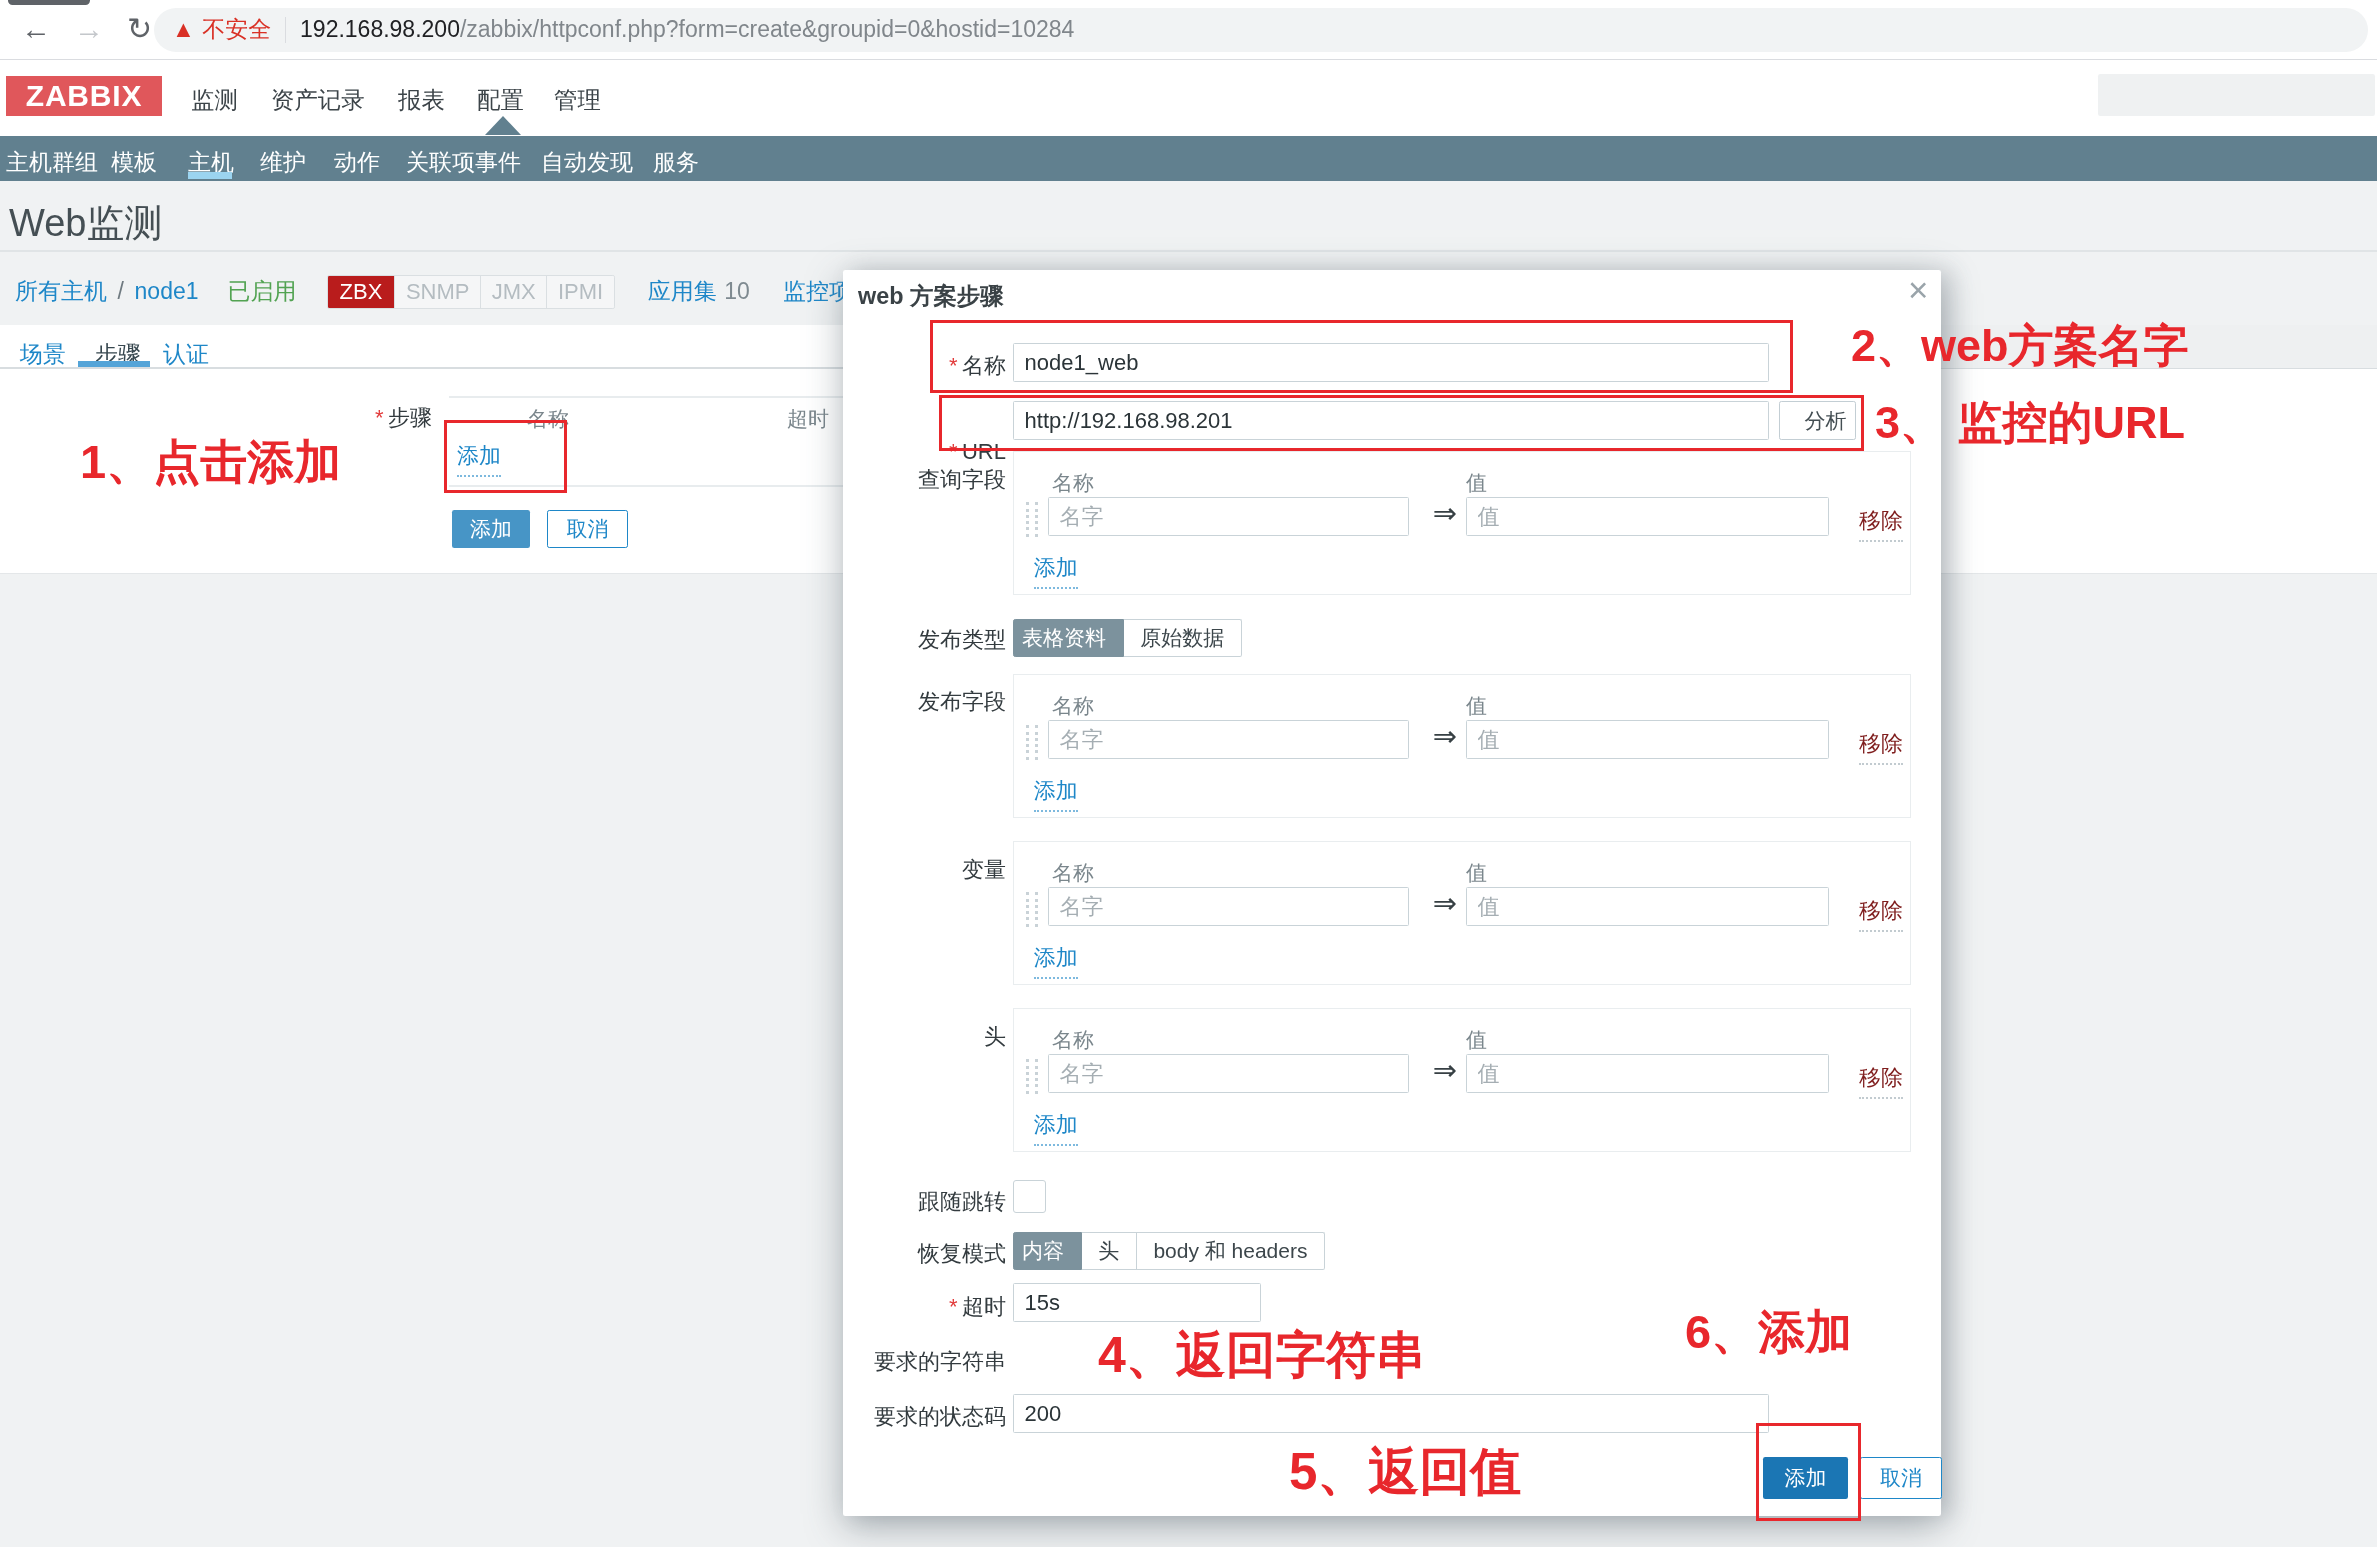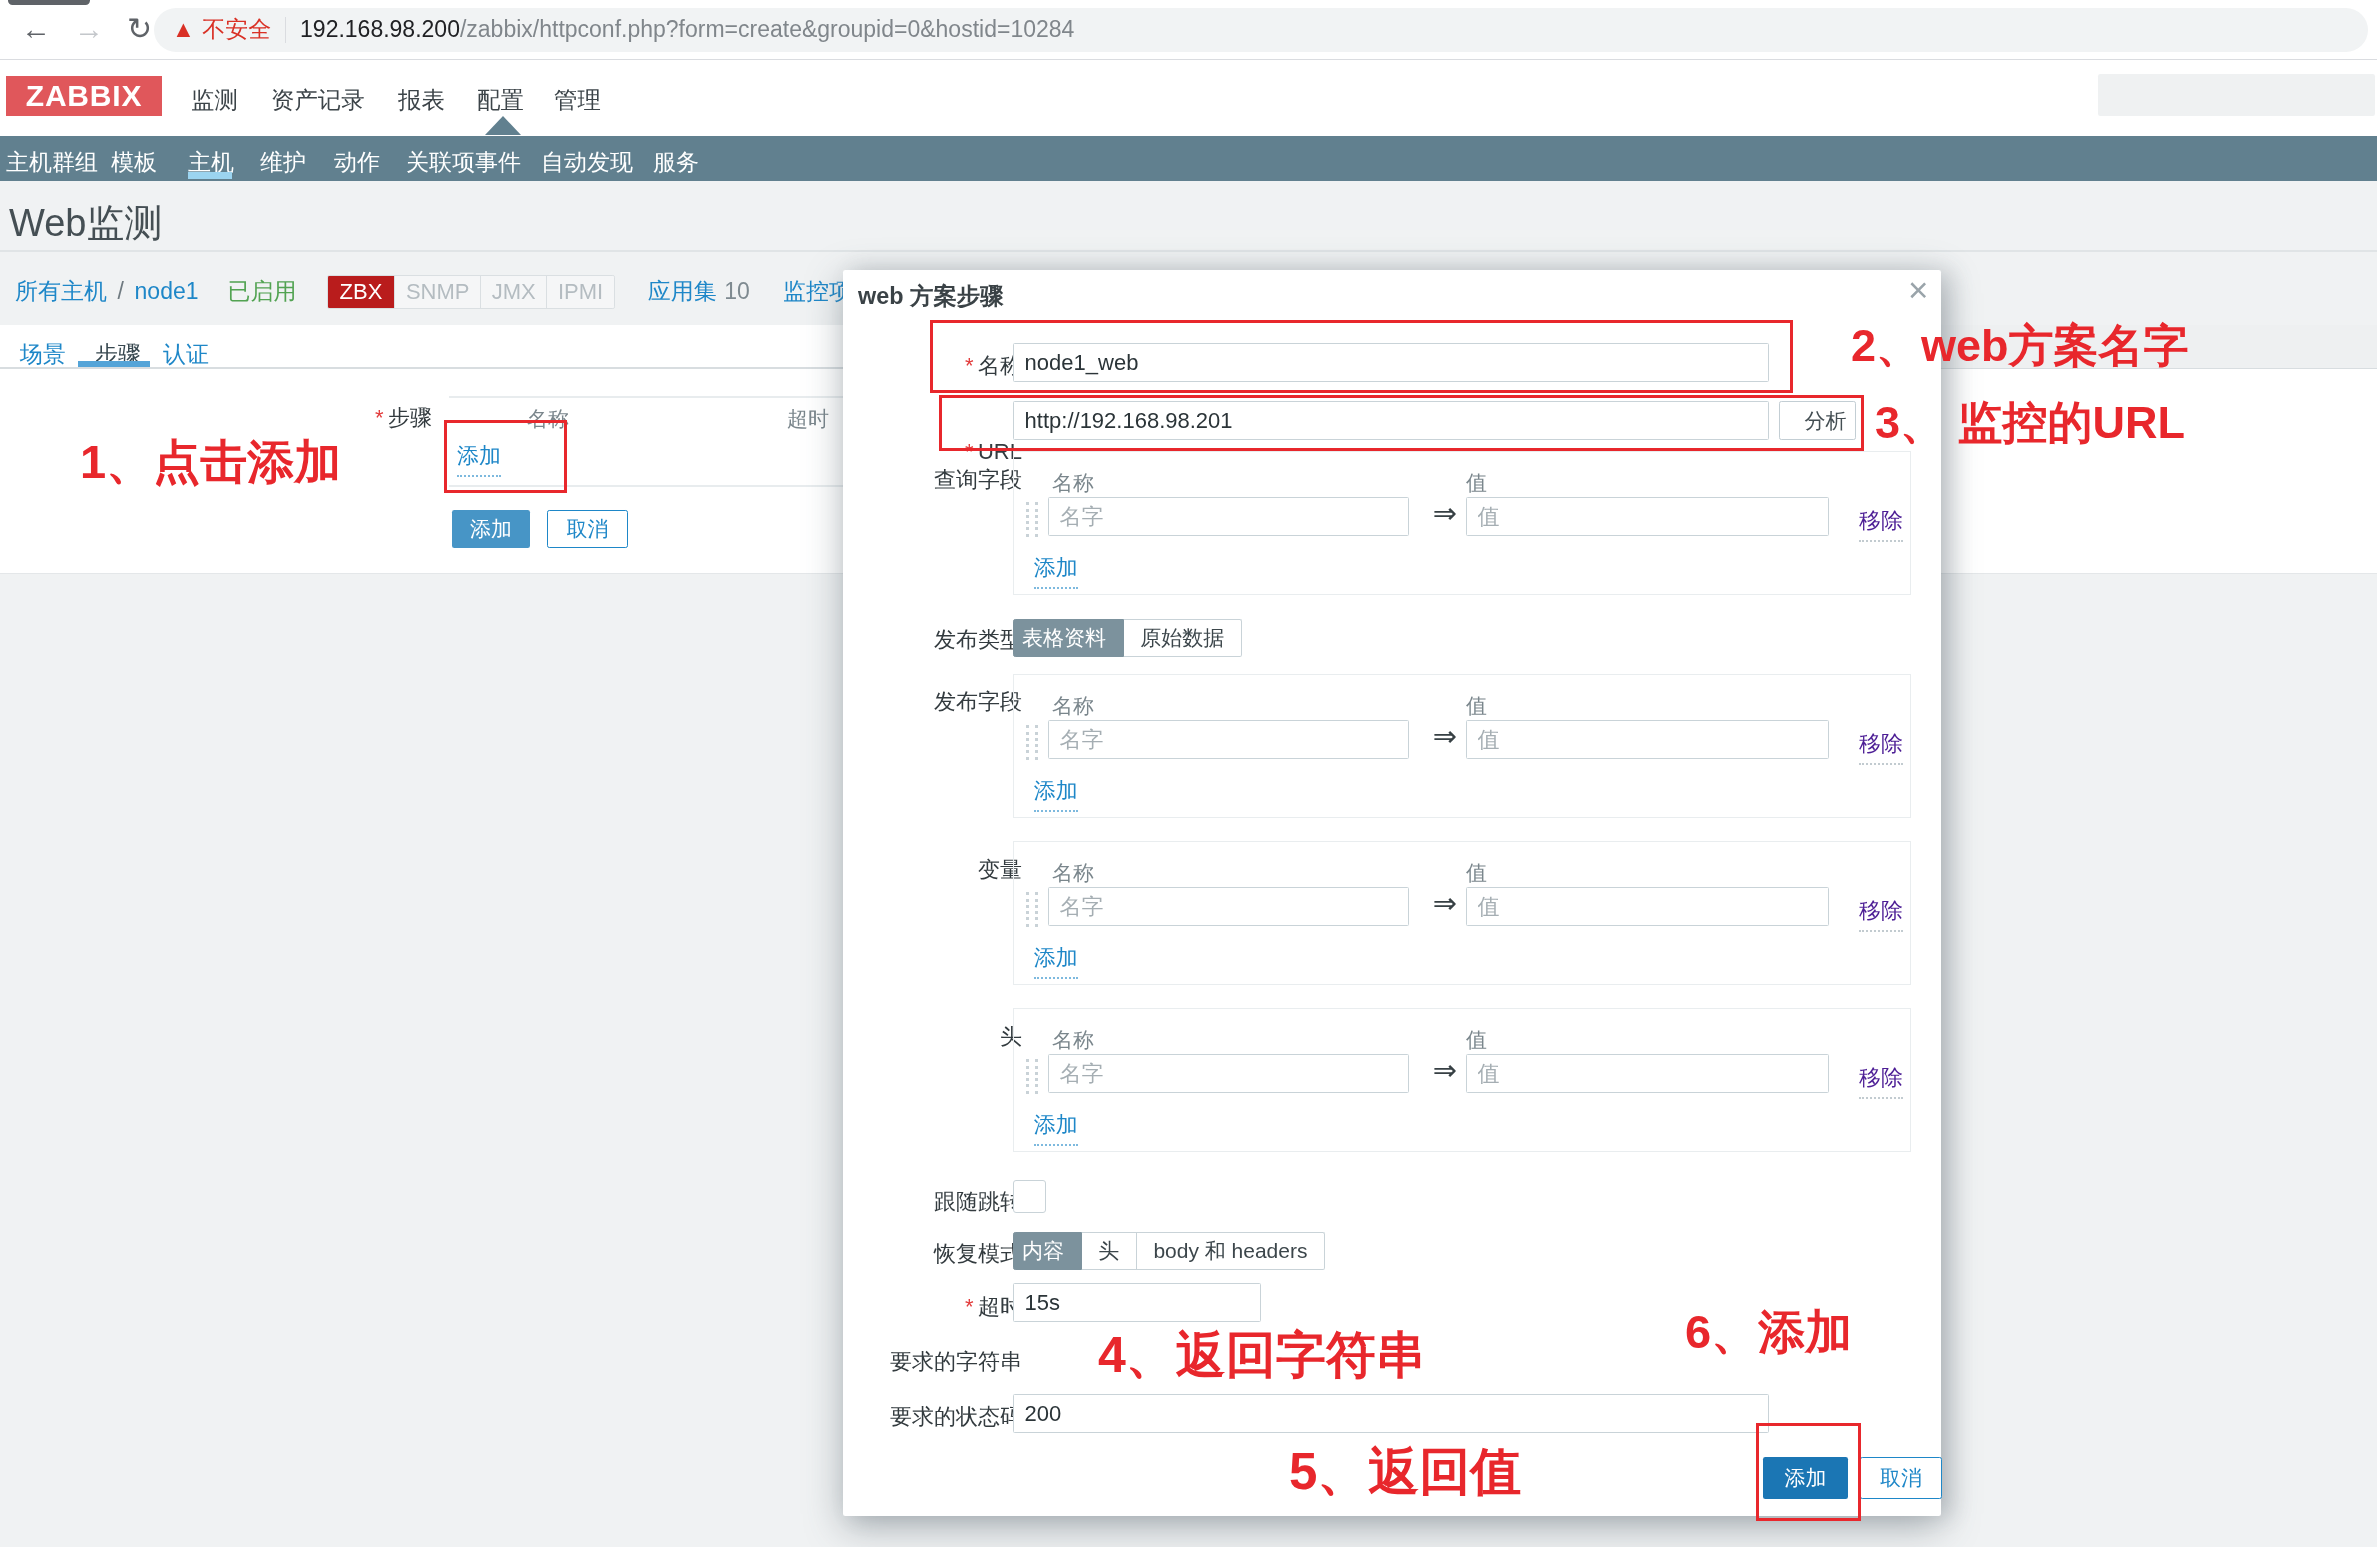--- a/index.html
+++ b/index.html
@@ -48,30 +48,30 @@
   .tab{top:13.6px;font-size:23px;color:#1e87c8;}
   .tab.active{color:#37474f;}
   .tab-underline{left:78px;top:36px;width:72px;height:7.6px;background:#54a4d8;}
   .tabs-divider{left:0;top:42px;width:2377px;height:1.5px;background:#d8dde0;}
   .right-gray{left:1941px;top:325px;width:436px;height:43px;background:#eef0f1;}
   .step-lbl{left:287px;top:78px;width:145px;text-align:right;font-size:22px;color:#333b3f;}
   .req{color:#e23b3b;margin-right:4.5px;}
   .tline{left:449px;height:1.5px;background:#e8ecee;width:401px;}
   .col-hdr{top:80px;font-size:21px;color:#7a868c;}
   .link-add{color:#1e87c8;border-bottom:2.3px dotted #7db9de;padding-bottom:3.8px;font-size:22px;cursor:pointer;}
-  .link-remove{color:#4c1d95;border-bottom:2.3px dotted #c2cbd0;padding-bottom:3.8px;font-size:22px;}
+  .link-remove{color:#7f1d1d;border-bottom:2.3px dotted #c2cbd0;padding-bottom:3.8px;font-size:22px;}
   .btn{display:flex;align-items:center;justify-content:center;font-size:21px;border-radius:2.3px;box-sizing:border-box;}
   .btn-primary{background:#4795c6;color:#fff;}
   .btn-secondary{background:#fff;border:1.5px solid #1e87c8;color:#1e87c8;}
   
   .modal{left:843px;top:270px;width:1098px;height:1246px;background:#fff;border-radius:2.3px;
     box-shadow:0 10.6px 38px rgba(70,85,95,.4),10.6px 0 21px rgba(70,85,95,.18);}
   .m-title{left:15px;top:9.8px;font-size:23.4px;font-weight:bold;color:#3a4246;}
   .m-close{left:1065px;top:1.5px;font-size:35px;color:#9aa4aa;line-height:35px;}
-  .m-lbl{left:16px;width:163px;text-align:right;font-size:22px;color:#333b3f;white-space:nowrap;}
+  .m-lbl{left:0;width:163px;text-align:right;font-size:22px;color:#333b3f;white-space:nowrap;}
   .inp{position:absolute;border:1.5px solid #c9d3d8;height:39px;font-size:22px;color:#2b3438;padding:0 10.6px;box-sizing:border-box;background:#fff;font-family:inherit;border-radius:1.5px;}
   .inp::placeholder{color:#a5aeb3;}
   .sec-box{position:absolute;left:170px;width:898px;height:144px;border:1.5px solid #e9edef;box-sizing:border-box;}
   .sec-col{position:absolute;top:16.6px;font-size:21px;color:#7a868c;}
   .drag-handle{position:absolute;left:12px;top:50px;width:6px;height:35px;border-left:3px dotted #c9d2d7;border-right:3px dotted #c9d2d7;}
   .sec-arrow{position:absolute;left:412px;top:44px;width:38px;text-align:center;font-size:29px;color:#374044;}
   .tgl{position:absolute;display:flex;height:38px;}
   .tgl-btn{display:flex;align-items:center;justify-content:center;padding:0 16.6px;font-size:21px;border:1.5px solid #c9d3d8;border-left-width:0;background:#fff;color:#3c464b;box-sizing:border-box;}
   .tgl-btn:first-child{border-left-width:1.5px;border-radius:2.3px 0 0 2.3px;padding-left:8px;}
   .tgl-btn:last-child{border-radius:0 2.3px 2.3px 0;}

